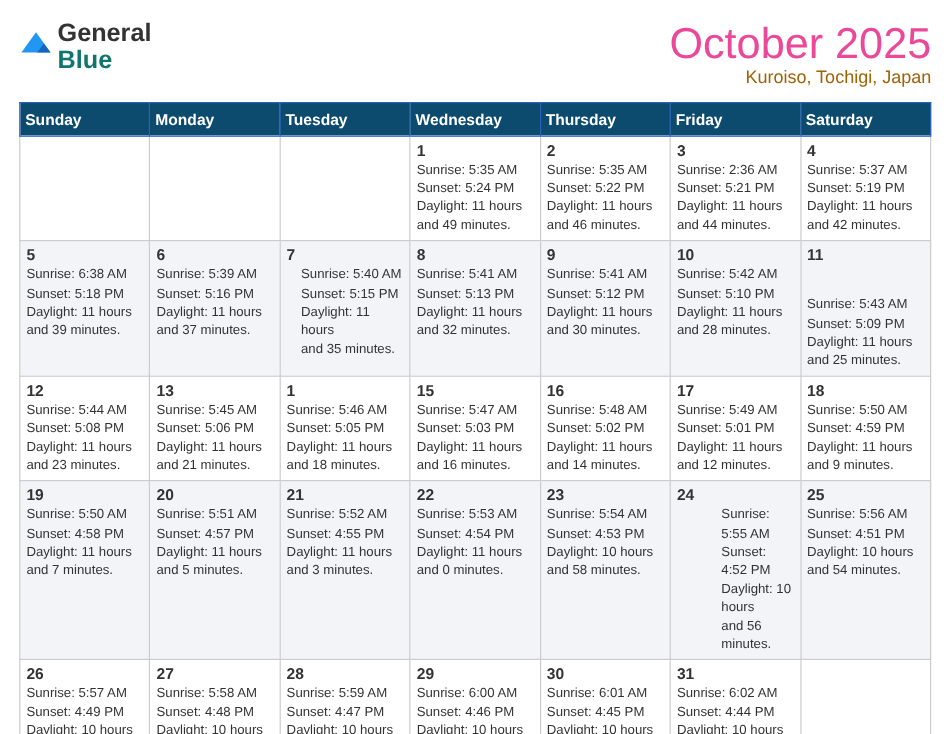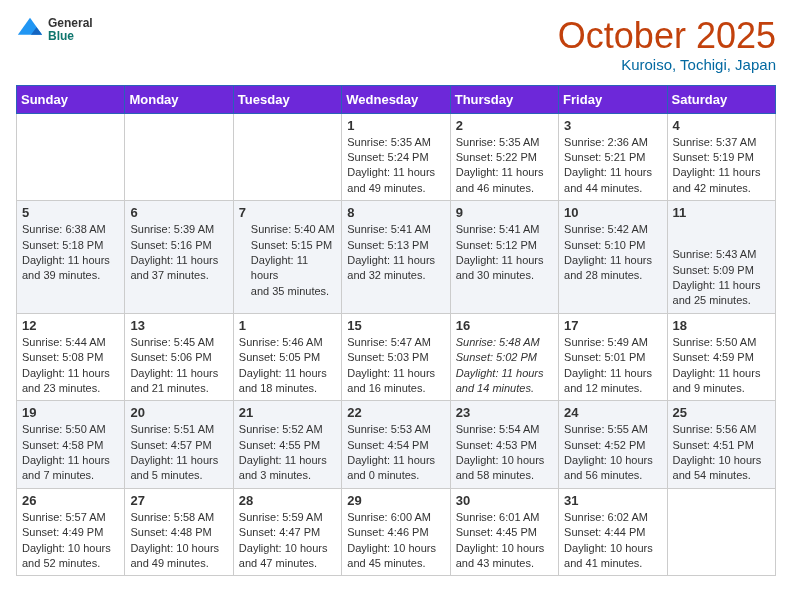--- a/index.html
+++ b/index.html
@@ -15,50 +15,50 @@
       align-items: flex-start;
       justify-content: space-between;
       margin-bottom: 12px;
     }
     .logo {
       display: flex;
       align-items: center;
       gap: 4px;
     }
     .logo-text {
-      font-size: 12px;
+      font-size: 21px;
       font-weight: bold;
       line-height: 1.1;
     }
     .logo-general { color: #333; }
     .logo-blue { color: #0f766e; }
     .logo-icon {
       width: 28px;
       height: 28px;
     }
     .title-area {
       text-align: right;
     }
     .month-title {
       font-size: 36px;
       font-weight: normal;
-      color: #c2410c;
+      color: #ec4899;
       line-height: 1.1;
     }
     .location {
       font-size: 15px;
-      color: #0369a1;
+      color: #a16207;
     }
     .calendar {
       width: 100%;
       border-collapse: collapse;
       border: 1px solid #ccc;
     }
     .calendar th {
-      background: #6d28d9;
+      background: #0c4a6e;
       color: #fff;
       font-size: 13px;
       font-weight: bold;
       padding: 6px 4px;
       text-align: left;
       border: 1px solid #2962b8;
     }
     .calendar td {
       border: 1px solid #ccc;
       vertical-align: top;
@@ -230,21 +230,21 @@
         </td>
         <td>
           <span class="day-number">15</span>
           <div class="day-info" style="white-space: pre-line;">Sunrise: 5:47 AM
 Sunset: 5:03 PM
 Daylight: 11 hours
 and 16 minutes.</div>
         </td>
         <td>
           <span class="day-number">16</span>
-          <div class="day-info" style="white-space: pre-line; font-style: italic;">Sunrise: 5:48 AM
+          <div class="day-info" style="white-space: pre-line;">Sunrise: 5:48 AM
 Sunset: 5:02 PM
 Daylight: 11 hours
 and 14 minutes.</div>
         </td>
         <td>
           <span class="day-number">17</span>
           <div class="day-info" style="white-space: pre-line;">Sunrise: 5:49 AM
 Sunset: 5:01 PM
 Daylight: 11 hours
 and 12 minutes.</div>
@@ -288,21 +288,21 @@
         </td>
         <td>
           <span class="day-number">23</span>
           <div class="day-info" style="white-space: pre-line;">Sunrise: 5:54 AM
 Sunset: 4:53 PM
 Daylight: 10 hours
 and 58 minutes.</div>
         </td>
         <td>
           <span class="day-number">24</span>
-          <div class="day-info" style="white-space: pre-line;">Sunrise: 5:55 AM
+          <div class="day-info" style="white-space: pre-line; margin-left: 37px;">Sunrise: 5:55 AM
 Sunset: 4:52 PM
 Daylight: 10 hours
 and 56 minutes.</div>
         </td>
         <td>
           <span class="day-number">25</span>
           <div class="day-info" style="white-space: pre-line;">Sunrise: 5:56 AM
 Sunset: 4:51 PM
 Daylight: 10 hours
 and 54 minutes.</div>

